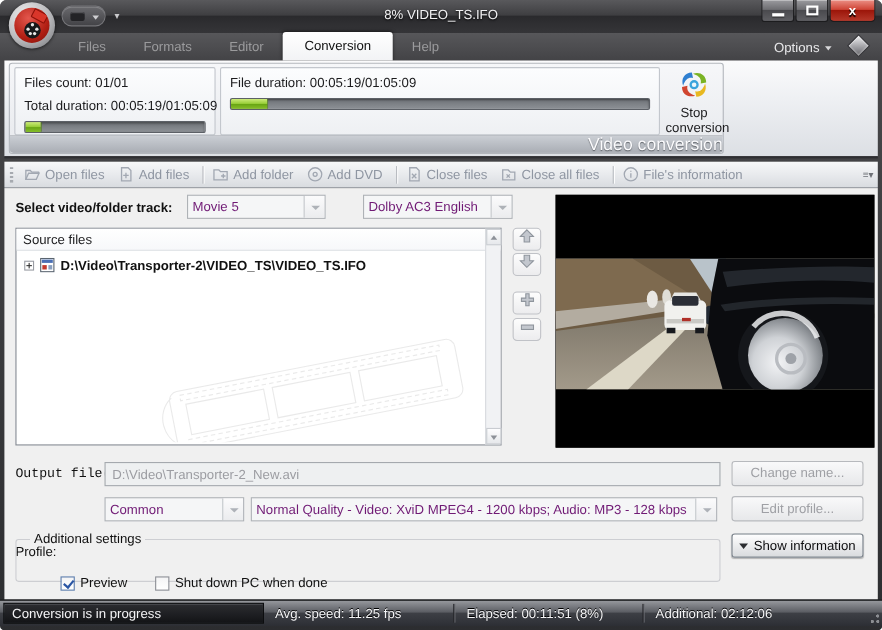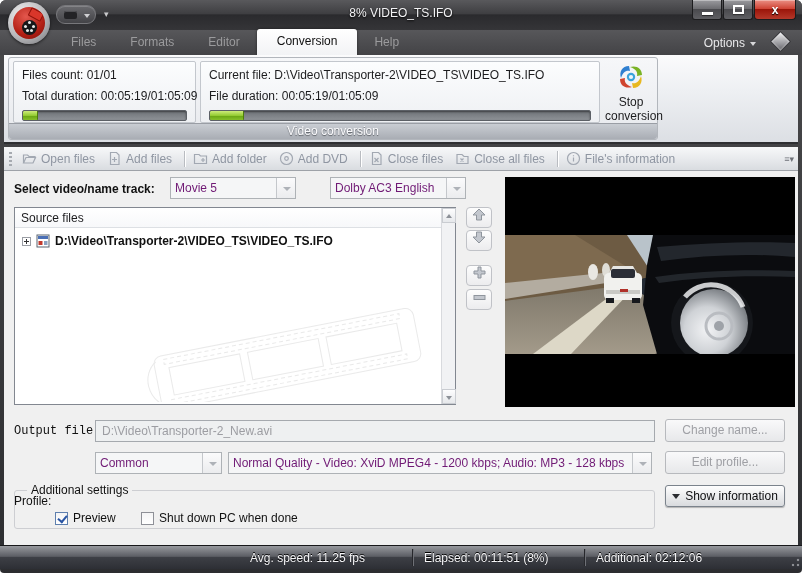--- a/index.html
+++ b/index.html
@@ -73,21 +73,21 @@
   .pbar { position:relative; height:11px; border:1px solid #5c6066; border-radius:2px; margin-top:2px;
           background:linear-gradient(180deg,#6e7277,#8d9196); box-shadow:inset 0 1px 2px rgba(0,0,0,.45); overflow:hidden;}
   .pfill { position:absolute; left:0; top:0; bottom:0; border-radius:1px;
            background:linear-gradient(180deg,#cdeb7a 0%,#94cc33 50%,#6aa614 55%,#86bf2a 100%); border-right:1px solid #4c7d09;}
   .stopbtn { position:absolute; left:596px; top:4px; width:52px; height:62px; text-align:center; font-size:12px; color:#1c1c1e;}
   .stopbtn .txt { line-height:14px; }
   .caret-dn { display:inline-block; border-left:3px solid transparent; border-right:3px solid transparent;
               border-top:4px solid #44464a; margin-left:2px; vertical-align:middle;}
   .rcaption { position:absolute; left:0; right:0; bottom:0; height:16px; border-radius:0 0 3px 3px;
               background:linear-gradient(180deg,#c9cdd3,#a9adb4); border-top:1px solid #9a9ea5;
-              text-align:center; font-size:12px; color:#fbfbfd; text-shadow:0 1px 1px #5a5e64; line-height:15px;}
+              text-align:right; font-size:16px; color:#fbfbfd; text-shadow:0 1px 1px #5a5e64; line-height:15px;}
 
   
   .toolbar { position:absolute; top:147px; left:4px; width:794px; height:24px;
              background:linear-gradient(180deg,#f7f8f9 0%,#e7e9ec 55%,#d9dce0 100%);
              border-bottom:1px solid #9ea2a8; display:flex; align-items:center; font-size:12px; color:#8f96a2; }
   .grip { width:3px; height:14px; margin:0 6px 0 5px;
           background:repeating-linear-gradient(180deg,#a6aab0 0 2px,transparent 2px 4px); }
   .tb-item { display:flex; align-items:center; gap:4px; padding:0 8px 0 4px; height:20px; }
   .tb-sep { width:1px; height:16px; background:#b9bcc1; margin:0 4px; box-shadow:1px 0 0 #fff; }
   .tb-ovf { margin-left:auto; margin-right:4px; color:#6e7177; font-size:9px; }
@@ -127,21 +127,21 @@
            font-size:12px; line-height:20px; padding-left:6px; white-space:nowrap; overflow:hidden; }
   .btn { position:absolute; height:23px; border:1px solid #b7b9bd; border-radius:3px; font-size:12px;
          background:linear-gradient(180deg,#f9f9fa,#e7e8ea); color:#9fa0a5; text-align:center; line-height:21px; }
   .btn.on { border-color:#7b838c; color:#0e0e10; background:linear-gradient(180deg,#fefefe,#d9dbde);
             box-shadow:0 1px 1px rgba(0,0,0,.25); }
   .btn.on .vcar { display:inline-block; border-left:4px solid transparent; border-right:4px solid transparent;
                   border-top:5px solid #2a2c30; margin-right:5px; vertical-align:1px; }
   fieldset.addl { position:absolute; left:10px; top:312px; width:641px; height:46px; border:1px solid #cdced2;
                   border-radius:3px; padding:0; }
   fieldset.addl legend { font-size:12px; color:#111; margin-left:12px; padding:0 4px; }
-  .cbrow { position:absolute; display:flex; align-items:center; gap:5px; font-size:12px; color:#111; }
+  .cbrow { position:absolute; display:flex; align-items:center; gap:5px; font-size:12px; color:#111;margin-top:12px; }
   .cb { width:13px; height:13px; border:1px solid #8e9097; background:linear-gradient(180deg,#f4f4f5,#fff); position:relative; }
   .cb.checked { border-color:#5e7fae; }
   .cb.checked::after { content:""; position:absolute; left:2px; top:2px; width:7px; height:4px;
                        border-left:2px solid #2b56a4; border-bottom:2px solid #2b56a4; transform:rotate(-50deg); }
 
   
   .statusbar { position:absolute; left:0; right:0; top:545px; height:24px;
                background:linear-gradient(180deg,#97999e 0%,#5c5e64 45%,#3d3f45 50%,#2d2f35 100%);
                border-top:1px solid #17181a; color:#f4f4f6; font-size:12px; }
   .statusbar .cell1 { position:absolute; left:3px; top:2px; width:237px; bottom:2px;
@@ -210,21 +210,20 @@
   <div class="ribbon">
     <div class="rpanel">
       <div class="rgroup rg1">
         <div class="line">Files count: 01/01</div>
         <div class="line">Total duration: 00:05:19/01:05:09</div>
         <div class="pbar">
           <div class="pfill" style="width: 9%;"></div>
         </div>
       </div>
       <div class="rgroup rg2">
-        <div class="line">Current file: D:\Video\Transporter-2\VIDEO_TS\VIDEO_TS.IFO</div>
         <div class="line">File duration: 00:05:19/01:05:09</div>
         <div class="pbar">
           <div class="pfill" style="width: 9%;"></div>
         </div>
       </div>
       <div class="stopbtn">
         <svg width="30" height="30" viewBox="0 0 30 30">
           <path d="M13 4 C6 4 3 10 5 16 C7 10 10 8 14 9 Z" fill="#2f7fd0"></path>
           <path d="M26 13 C26 6 20 3 14 5 C20 7 22 10 21 14 Z" fill="#7ab324"></path>
           <path d="M17 26 C24 26 27 20 25 14 C23 20 20 22 16 21 Z" fill="#e8b820"></path>
@@ -292,21 +291,21 @@
           <circle cx="7.5" cy="7.5" r="6"></circle>
           <path d="M7.5 6.5 v4 M7.5 4.2 v1"></path>
         </svg>
       <span>File's information</span>
     </div>
     <div class="tb-ovf">≡▾</div>
   </div>
 
   <div class="client">
 
-    <div class="lbl blbl" style="left:10px; top:11px;">Select video/name track:</div>
+    <div class="lbl blbl" style="left:10px; top:11px;">Select video/folder track:</div>
     <div class="combo" style="left:166px; top:6px; width:126px;">
       <span>Movie 5</span>
       <span class="cbtn">
           <i></i>
         </span>
     </div>
     <div class="combo" style="left:326px; top:6px; width:136px;">
       <span>Dolby AC3 English</span>
       <span class="cbtn">
           <i></i>
@@ -449,20 +448,21 @@
         <span class="cb"></span>
         <span>Shut down PC when done</span>
       </div>
     </fieldset>
     <div class="btn on" style="left:661px; top:314px; width:120px; height:22px; line-height:20px;">
       <span class="vcar"></span><span>Show information</span>
     </div>
   </div>
 
   <div class="statusbar">
+    <div class="cell1">Conversion is in progress</div>
     <div class="stext" style="left:250px;">Avg. speed: 11.25 fps</div>
     <div class="sdiv" style="left:412px;"></div>
     <div class="stext" style="left:424px;">Elapsed: 00:11:51 (8%)</div>
     <div class="sdiv" style="left:584px;"></div>
     <div class="stext" style="left:596px;">Additional: 02:12:06</div>
     <div class="gripdots"></div>
   </div>
 
 </div>
 

